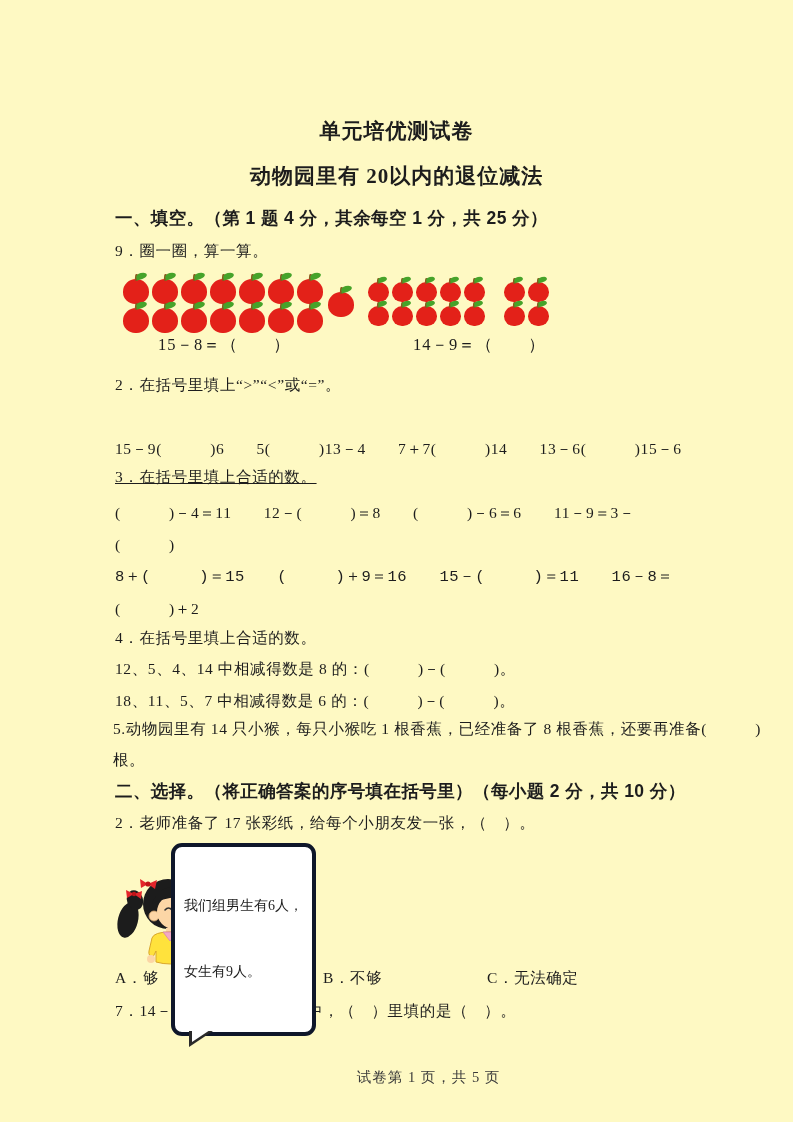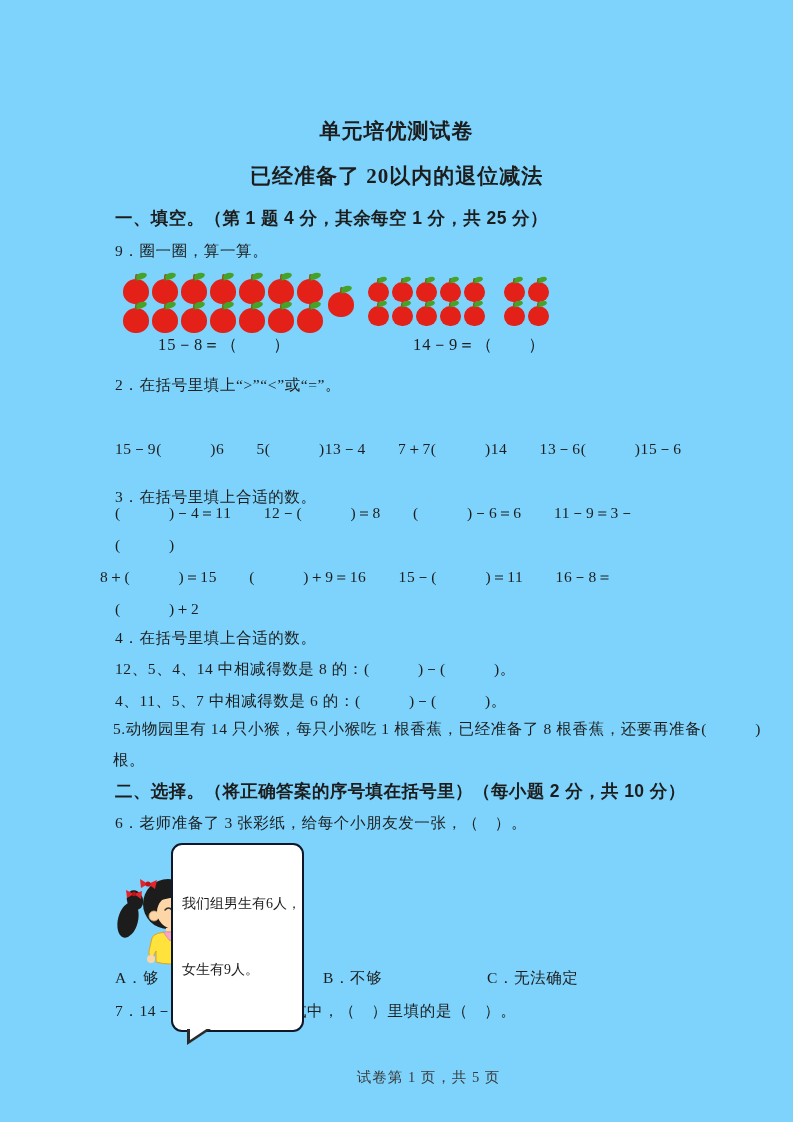--- a/index.html
+++ b/index.html
@@ -1,17 +1,17 @@
 <!DOCTYPE html>
 <html><head>
 <meta charset="utf-8">
 <style>
   html,body { margin:0; padding:0; background:#ffffff; }
   .page {
-    position:relative; width:793px; height:1122px; background:#7dd3fc;
+    position:relative; width:793px; height:1122px; background:#fef9c3;
     color:#1d1d1d; overflow:hidden;
     font-family:"Liberation Serif","DejaVu Serif",serif;
   }
   .abs { position:absolute; }
   .line { font-size:15.5px; white-space:pre; letter-spacing:0.6px; line-height:22px; }
   .eq   { font-size:16.5px; white-space:pre; letter-spacing:1px; }
   .heading {
     font-size:17.5px; font-weight:bold; white-space:pre; letter-spacing:0.4px;
     font-family:"Liberation Sans","DejaVu Sans",sans-serif;
   }
@@ -35,39 +35,39 @@
     background:#46a32a; border-radius:60% 60% 60% 0; transform:rotate(-16deg);
   }
   .apple.sm { width:21px; height:20px; }
   .apple.sm::before { left:9px; top:-4px; width:3px; height:6px; }
   .apple.sm::after { left:10px; top:-5px; width:9px; height:5px; }
   .fig { position:absolute; }
   .clusters { display:flex; gap:19px; }
 
   
   .bubble {
-    position:absolute; background:#fff; border:2px solid #0f172a; border-radius:11px;
-    padding:4px 1px 5px 9px; font-size:14px; line-height:22px; z-index:2; white-space:pre;
+    position:absolute; background:#fff; border:4px solid #0f172a; border-radius:11px;
+    padding:4px 9px 5px 9px; font-size:14px; line-height:22px; z-index:2; white-space:pre;
   }
   .bubble::after {
     content:""; position:absolute; left:14px; bottom:-15px; width:0; height:0;
     border-top:16px solid #2a2a2a; border-right:24px solid transparent;
   }
   .bubble::before {
     content:""; position:absolute; left:17px; bottom:-10px; width:0; height:0;
     border-top:12px solid #ffffff; border-right:18px solid transparent; z-index:1;
   }
 </style>
 </head>
 <body>
 
 <div class="page">
 
   <div class="abs title-line" style="top:117px; left:0;">单元培优测试卷</div>
-  <div class="abs title-line" style="top:162px; left:0;">已经准备了 20以内的退位减法</div>
+  <div class="abs title-line" style="top:162px; left:0;">动物园里有 20以内的退位减法</div>
 
   <div class="abs heading" style="top:206px; left:115px;">一、填空。（第 1 题 4 分，其余每空 1 分，共 25 分）</div>
 
   <div class="abs line" style="top:240px; left:115px;">9．圈一圈，算一算。</div>
 
   <div class="fig" style="top:279px; left:123px; width:240px; height:58px;">
     <div class="apple-row">
       <span class="apple"></span>
     <span class="apple"></span>
         <span class="apple"></span>
@@ -117,36 +117,36 @@
         <span class="apple sm"></span>
       <span class="apple sm"></span>
         </div>
     </div>
   </div>
   <div class="abs eq" style="top:334px; left:413px;">14－9＝（　　）</div>
 
   <div class="abs line" style="top:374px; left:115px;">2．在括号里填上“&gt;”“&lt;”或“=”。</div>
   <div class="abs line" style="top:438px; left:115px;">15－9(　　　)6　　5(　　　)13－4　　7＋7(　　　)14　　13－6(　　　)15－6</div>
 
-  <div class="abs line" style="top:486px; left:115px;">3．在括号里填上合适的数。</div>
+  <div class="abs line" style="top:466px; left:115px;text-decoration:underline;">3．在括号里填上合适的数。</div>
   <div class="abs line" style="top:502px; left:115px;">(　　　)－4＝11　　12－(　　　)＝8　　(　　　)－6＝6　　11－9＝3－</div>
   <div class="abs line" style="top:534px; left:115px;">(　　　)</div>
-  <div class="abs line" style="top:566px; left:100px;">8＋(　　　)＝15　　(　　　)＋9＝16　　15－(　　　)＝11　　16－8＝</div>
+  <div class="abs line" style="top:566px; left:115px;font-family:Liberation Mono, monospace;">8＋(　　　)＝15　　(　　　)＋9＝16　　15－(　　　)＝11　　16－8＝</div>
   <div class="abs line" style="top:598px; left:115px;">(　　　)＋2</div>
 
   <div class="abs line" style="top:627px; left:115px;">4．在括号里填上合适的数。</div>
   <div class="abs line" style="top:658px; left:115px;">12、5、4、14 中相减得数是 8 的：(　　　)－(　　　)。</div>
-  <div class="abs line" style="top:690px; left:115px;">4、11、5、7 中相减得数是 6 的：(　　　)－(　　　)。</div>
+  <div class="abs line" style="top:690px; left:115px;">18、11、5、7 中相减得数是 6 的：(　　　)－(　　　)。</div>
 
   <div class="abs line" style="top:718px; left:113px;">5.动物园里有 14 只小猴，每只小猴吃 1 根香蕉，已经准备了 8 根香蕉，还要再准备(　　　)</div>
   <div class="abs line" style="top:749px; left:113px;">根。</div>
 
   <div class="abs heading" style="top:779px; left:115px;">二、选择。（将正确答案的序号填在括号里）（每小题 2 分，共 10 分）</div>
 
-  <div class="abs line" style="top:812px; left:115px;">6．老师准备了 3 张彩纸，给每个小朋友发一张，（　）。</div>
+  <div class="abs line" style="top:812px; left:115px;">2．老师准备了 17 张彩纸，给每个小朋友发一张，（　）。</div>
 
   <div class="bubble" style="top:843px; left:171px;">
     <div>我们组男生有6人，</div>
     <div>女生有9人。</div>
   </div>
 
   <svg class="abs" style="top:874px; left:108px;" width="126" height="92" viewBox="0 0 126 92">
 
     <ellipse cx="20" cy="46" rx="10" ry="18" fill="#1c1c1c" transform="rotate(14 20 46)"></ellipse>
     <ellipse cx="27" cy="26" rx="8" ry="10" fill="#1c1c1c" transform="rotate(-20 27 26)"></ellipse>

